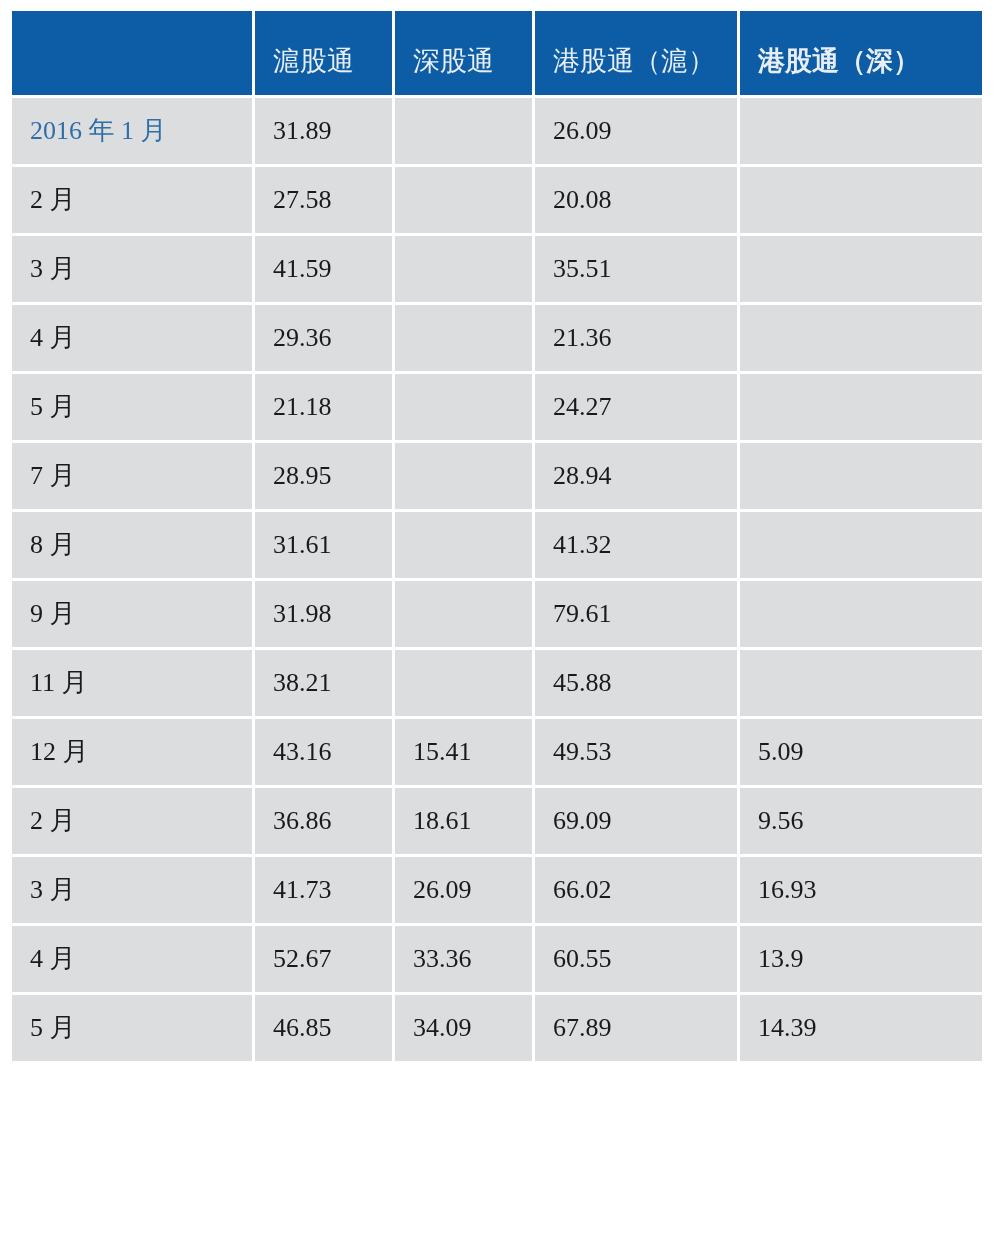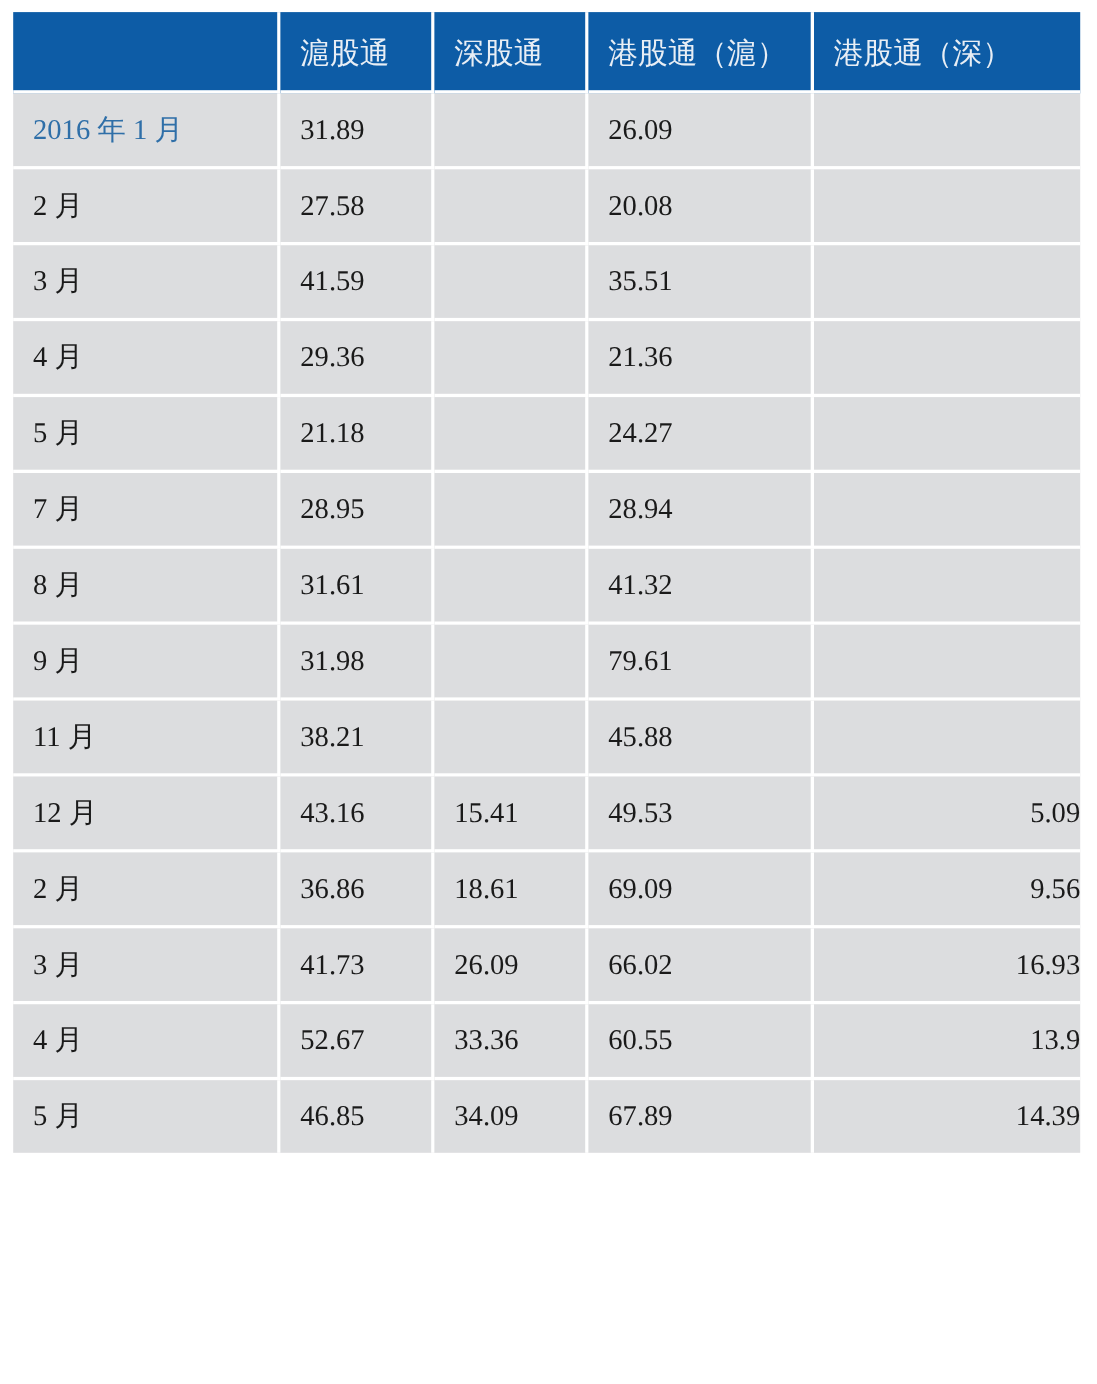--- a/index.html
+++ b/index.html
@@ -38,45 +38,45 @@
   col.c-gang-hu { width: 205px; }
   col.c-gang-sh { width: 242px; }
 
   thead th {
     background: #0D5CA6;
     color: #e8eef5;
     font-weight: normal;
     font-size: 27px;
     line-height: 1;
     text-align: left;
-    padding: 3px 0 0 18px;
+    padding: 16px 0 0 18px;
     height: 68px;
     vertical-align: middle;
     border-right: 3px solid #ffffff;
     border-bottom: 3px solid #ffffff;
     white-space: nowrap;
     letter-spacing: 0px;
   }
-  thead th.last-col { border-right: none; }
+  thead th.last-col { border-right: none; font-weight: bold; }
   thead th.blank-head { padding: 0; }
 
   tbody td {
     background: #DCDDDF;
     color: #1a1a1a;
     font-size: 26px;
     line-height: 1;
     text-align: left;
     padding: 0 0 0 18px;
     height: 66px;
     vertical-align: middle;
     border-right: 3px solid #ffffff;
     border-bottom: 3px solid #ffffff;
     white-space: nowrap;
   }
-  tbody td.last-col { border-right: none; text-align: right; }
+  tbody td.last-col { border-right: none; }
   tbody tr:last-child td { border-bottom: none; }
 
   tbody td.month-cell { font-size: 26px; }
   tbody td.month-cell.year-start {
     color: #2F6FA8;
   }
 </style>
 </head>
 <body>
 

